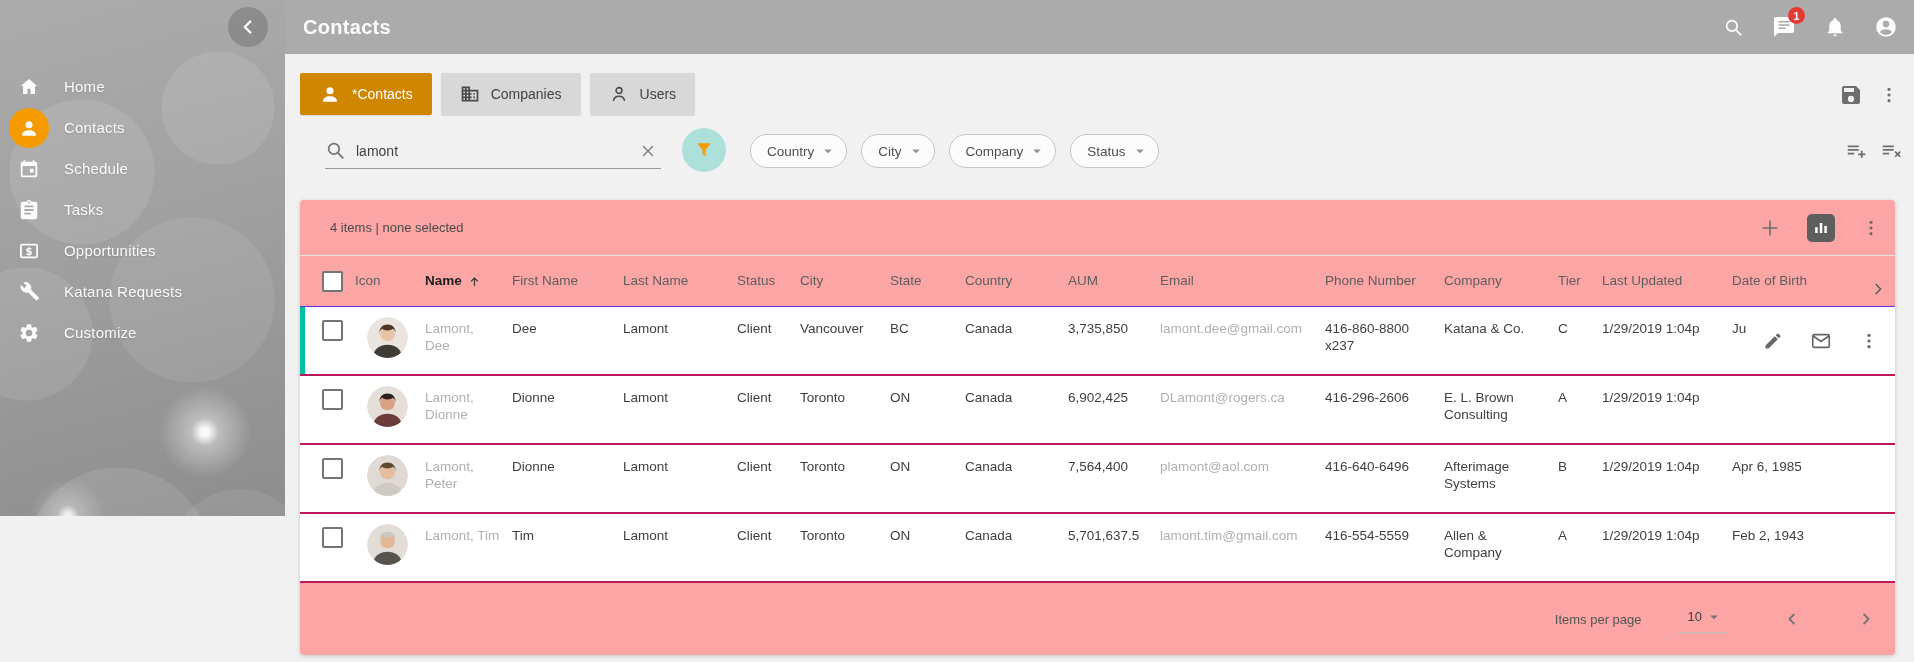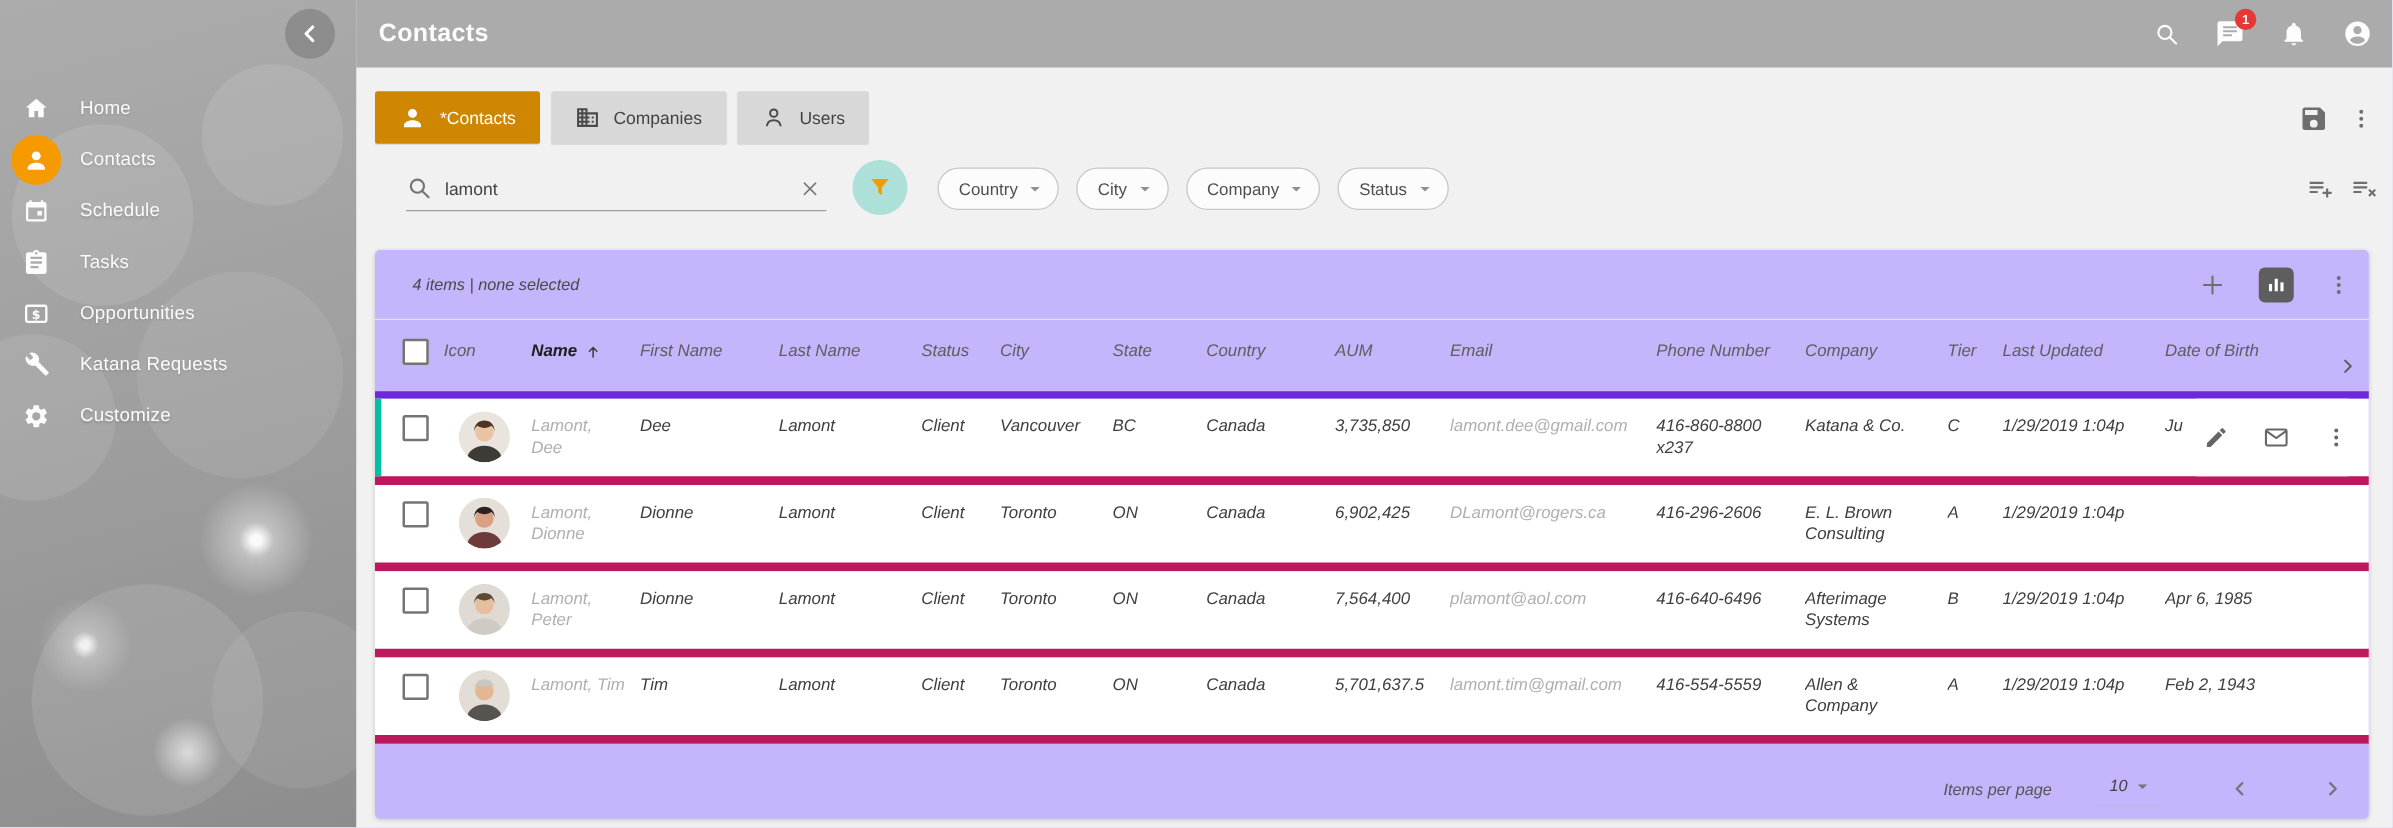--- a/index.html
+++ b/index.html
@@ -1,21 +1,21 @@
 <!DOCTYPE html>
 <html><head>
 <meta charset="utf-8">
 <style>
   html,body{margin:0;padding:0;background:#F2F1F1;font-family:"Liberation Sans","DejaVu Sans",sans-serif;}
   #app{position:relative;width:1914px;height:662px;overflow:hidden;background:#F2F1F1;}
   .icon{display:inline-flex;align-items:center;justify-content:center;}
   .icon svg{display:block;}
 
   
-  .sidebar{position:absolute;left:0;top:0;width:285px;height:662px;z-index:5;
+  .sidebar{position:absolute;left:0;top:0;width:285px;height:516px;z-index:5;
     background:
       radial-gradient(circle at 205px 432px, rgba(255,255,255,.95) 0 4px, rgba(255,255,255,.38) 14px, rgba(255,255,255,0) 46px),
       radial-gradient(circle at 68px 516px, rgba(255,255,255,.85) 0 3px, rgba(255,255,255,.28) 11px, rgba(255,255,255,0) 38px),
       radial-gradient(circle at 150px 602px, rgba(255,255,255,.6) 0 2px, rgba(255,255,255,0) 28px),
       radial-gradient(circle at 82px 172px, rgba(255,255,255,.10) 0 72px, rgba(255,255,255,0) 73px),
       radial-gradient(circle at 218px 108px, rgba(255,255,255,.10) 0 56px, rgba(255,255,255,0) 57px),
       radial-gradient(circle at 26px 334px, rgba(255,255,255,.09) 0 66px, rgba(255,255,255,0) 67px),
       radial-gradient(circle at 192px 300px, rgba(255,255,255,.08) 0 82px, rgba(255,255,255,0) 83px),
       radial-gradient(circle at 118px 560px, rgba(255,255,255,.10) 0 92px, rgba(255,255,255,0) 93px),
       radial-gradient(circle at 240px 560px, rgba(255,255,255,.08) 0 70px, rgba(255,255,255,0) 71px),
@@ -59,38 +59,38 @@
   .chips{position:absolute;left:750px;top:134px;display:flex;gap:14px;}
   .chip{height:34px;box-sizing:border-box;border:1px solid #C6C6C6;border-radius:17px;background:#FCFCFC;display:flex;
     align-items:center;gap:5px;padding:0 9px 0 16px;font-size:13.5px;color:#4F4F4F;cursor:pointer;}
   .chip .icon{color:#8F8F8F;}
   .top-actions{position:absolute;right:15px;top:83px;display:flex;align-items:center;gap:16px;color:#6E6E6E;}
   .top-actions .icon{cursor:pointer;}
   .search-actions{position:absolute;right:12px;top:139px;display:flex;align-items:center;gap:13px;color:#6E6E6E;}
   .search-actions .icon{cursor:pointer;}
 
   
-  .card{position:absolute;left:300px;top:200px;width:1595px;height:455px;background:#c4b5fd;border-radius:4px;
-    box-shadow:0 1px 4px rgba(0,0,0,.18);font-style:italic;}
+  .card{position:absolute;left:300px;top:200px;width:1595px;height:455px;background:#fca5a5;border-radius:4px;
+    box-shadow:0 1px 4px rgba(0,0,0,.18);}
   .summary-row{height:55px;display:flex;align-items:center;padding-left:30px;font-size:13px;color:#4A4A4A;position:relative;}
   .summary-actions{position:absolute;right:14px;top:0;height:55px;display:flex;align-items:center;gap:26px;color:#6E6E6E;}
   .summary-actions .icon{cursor:pointer;}
   .chart-tile{width:28px;height:28px;background:#5E5E5E;border-radius:5px;display:flex;align-items:center;justify-content:center;cursor:pointer;}
 
   .trow{display:grid;grid-template-columns:55px 70px 87px 111px 114px 63px 90px 75px 103px 92px 165px 119px 114px 44px 130px 128px 35px;}
-  .thead{height:64px;box-sizing:border-box;border-top:1px solid #E4E4E4;border-bottom:6px solid #6d28d9;color:#5E5E5E;font-size:13.5px;}
+  .thead{height:52px;box-sizing:border-box;border-top:1px solid #E4E4E4;border-bottom:1px solid #6d28d9;color:#5E5E5E;font-size:13.5px;}
   .th{padding-top:17px;white-space:nowrap;cursor:pointer;}
   .th.sorted{color:#1E1E1E;font-weight:700;display:flex;align-items:flex-start;gap:6px;}
   .th.sorted .icon{color:#3F3F3F;margin-top:2px;}
   .th-cb{padding:15px 0 0 22px;}
   .th-chev{padding-top:16px;color:#5E5E5E;cursor:pointer;}
 
   .checkbox{display:inline-block;width:17px;height:17px;border:2px solid #757575;border-radius:2px;background:#fff;cursor:pointer;}
 
-  .row{height:69px;box-sizing:border-box;border-bottom:7px solid #be185d;position:relative;background:#fff;}
+  .row{height:69px;box-sizing:border-box;border-bottom:2px solid #be185d;position:relative;background:#fff;}
   .td{padding:14px 12px 0 0;font-size:13.5px;color:#3F3F3F;line-height:16.5px;overflow:hidden;}
   .cb-cell{padding:13px 0 0 22px;}
   .icon-cell{padding:10px 0 0 12px;}
   .muted{color:#B0B0B0;}
   .row-indicator{position:absolute;left:0;top:0;width:5px;height:100%;background:#00BFA5;}
   .avatar{width:41px;height:41px;border-radius:50%;overflow:hidden;display:inline-block;}
   .row-actions{position:absolute;right:16px;top:0;height:100%;display:flex;align-items:center;gap:27px;color:#666;background:#fff;padding-left:6px;}
   .row-actions .icon{cursor:pointer;}
 
   .pagination{height:72px;display:flex;align-items:center;justify-content:flex-end;padding-right:20px;font-size:13px;color:#555;gap:14px;}

